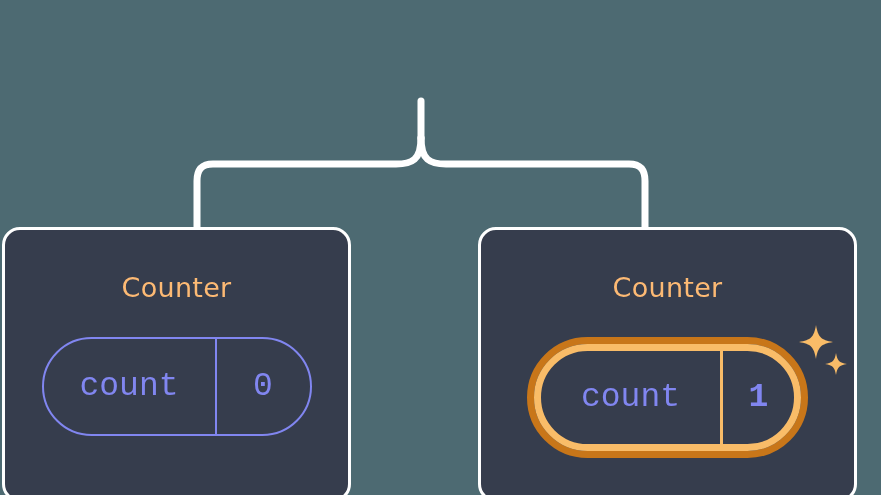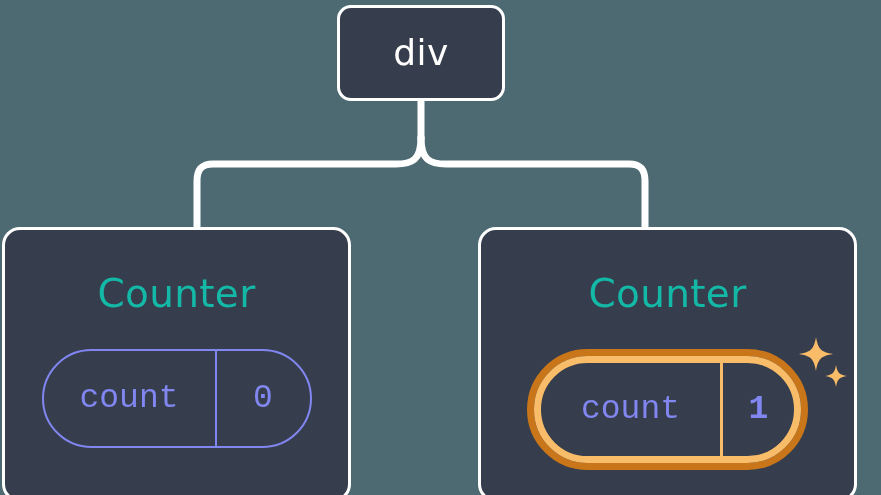--- a/index.html
+++ b/index.html
@@ -67,22 +67,22 @@
   #node-counter-left {
     left: 2px;
     top: 227px;
   }
   #node-counter-right {
     left: 478px;
     top: 227px;
     width: 379px;
   }
   .counter-title {
-    color: #14b8a6;
-    font-size: 39px;
+    color: #fdba74;
+    font-size: 27px;
     line-height: 1;
     letter-spacing: 0.3px;
     margin-bottom: 36px;
   }
 
   
   .pill-wrap {
     position: relative;
     display: flex;
     align-items: center;
@@ -181,23 +181,20 @@
                L 197 227"></path>
 
       <path d="M 421 138
                C 421 160, 430 164, 446 164
                L 629 164
                C 641 164, 645 170, 645 181
                L 645 227"></path>
     </g>
   </svg>
 
-  <div class="node" id="node-div">
-    <span class="node-label-div">div</span>
-  </div>
 
   <div class="node counter-box" id="node-counter-left">
     <div class="counter-title">Counter</div>
 
     <div class="pill-wrap">
       <div class="pill pill-plain">
         <div class="pill-cell cell-key">count</div>
         <div class="pill-cell cell-val">0</div>
       </div>
     </div>

